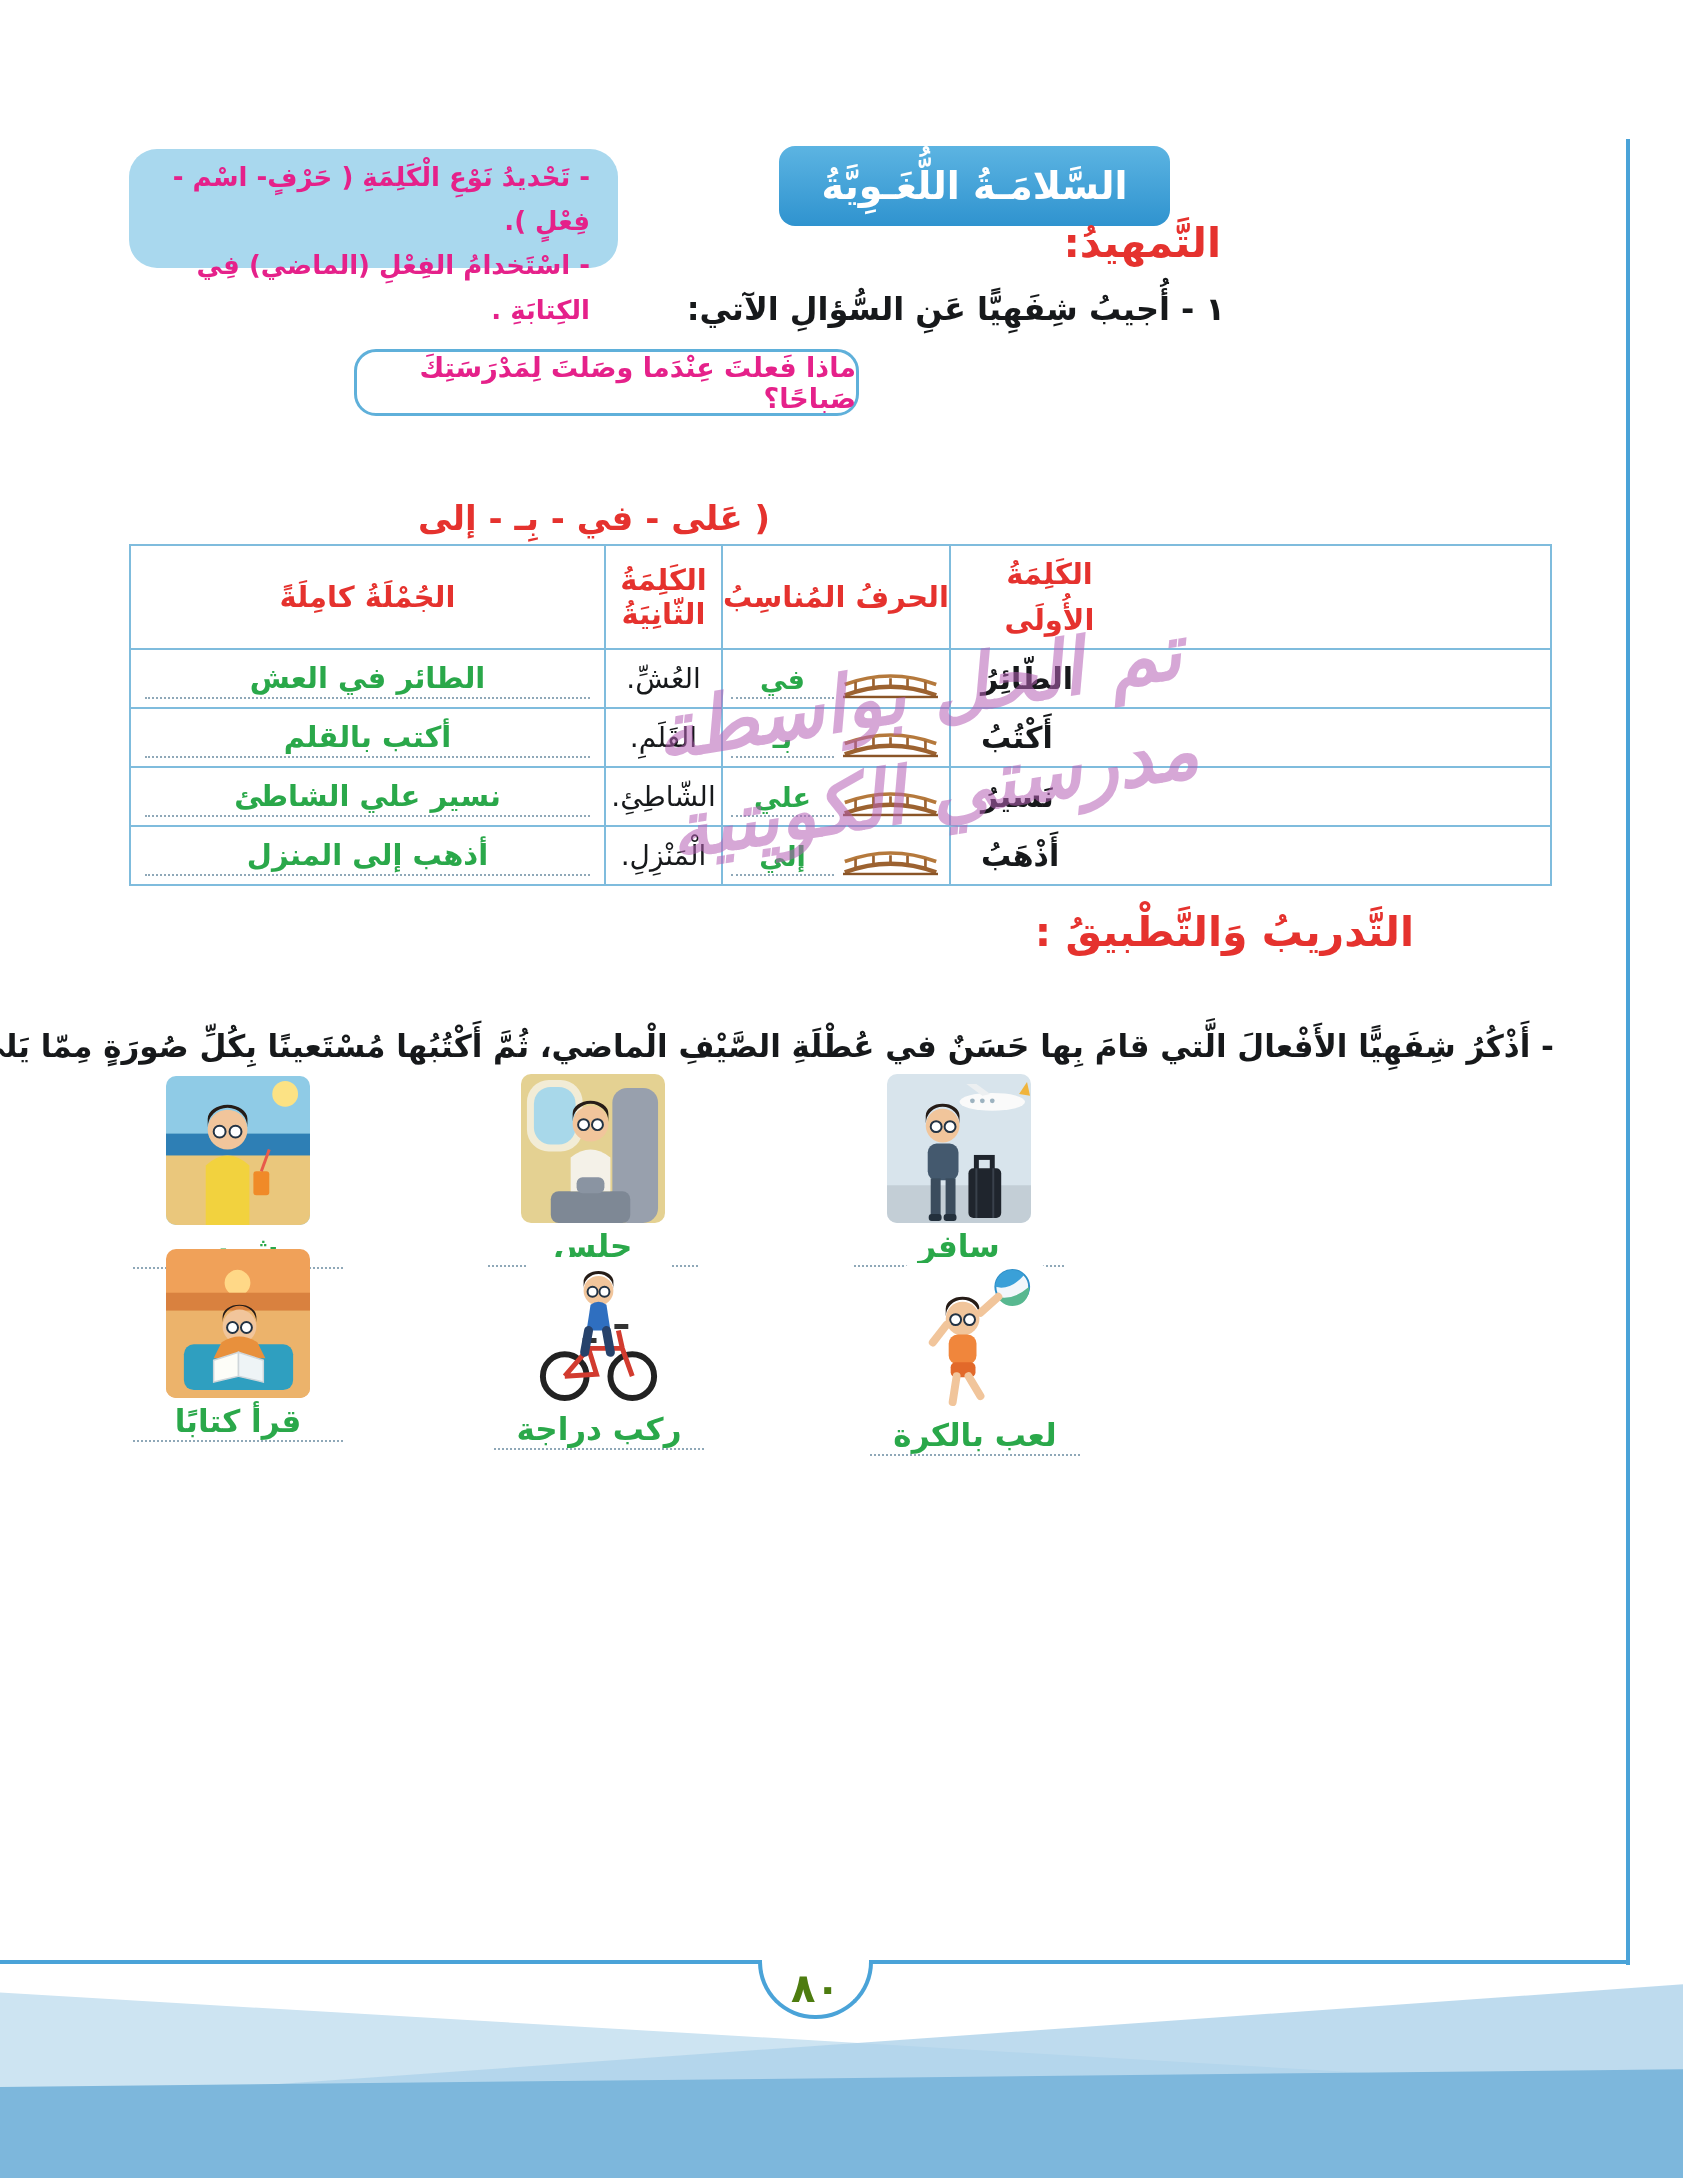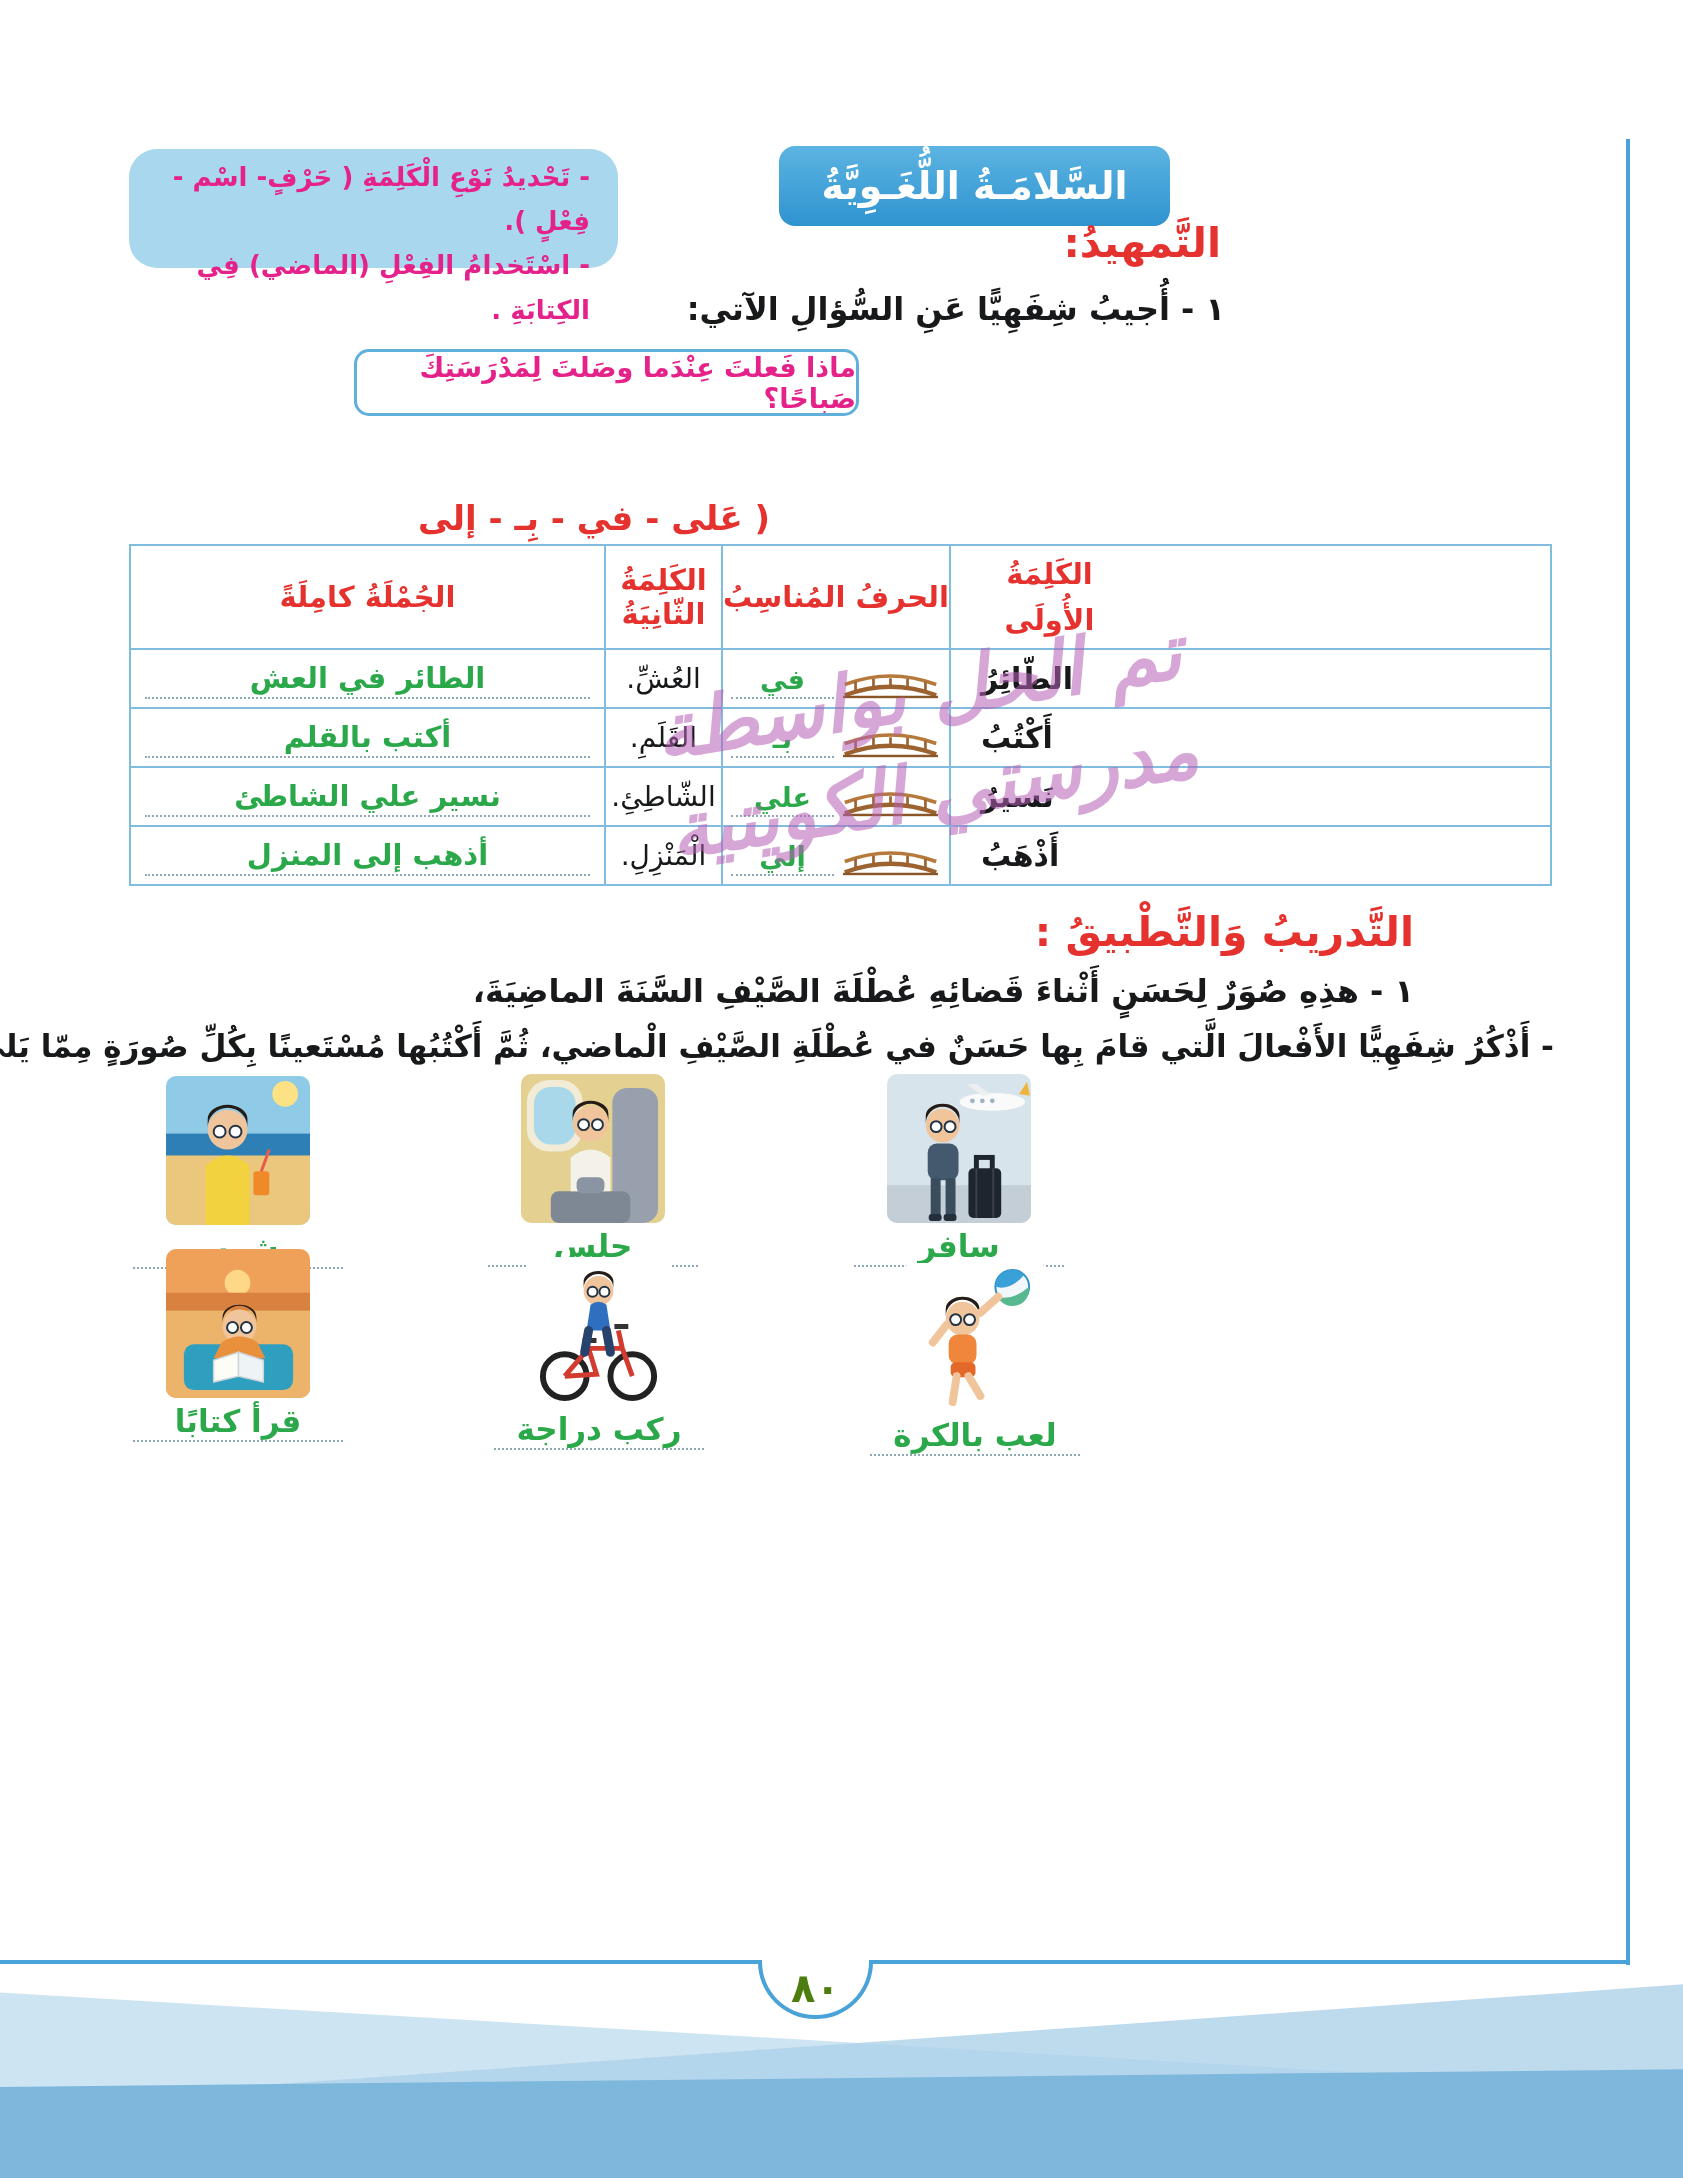--- a/index.html
+++ b/index.html
@@ -31,21 +31,21 @@
     background: linear-gradient(#5cb4e2, #2f93cf);
     border-radius: 16px;
     display: flex; align-items: center; justify-content: center;
     color: #ffffff; font-size: 38px; font-weight: bold; direction: rtl;
   }
   .tamheed-heading { right: 462px; top: 219px; font-size: 41px; }
   .body-line { font-size: 32px; font-weight: bold; color: #17191b; white-space: nowrap; direction: rtl; }
   .item1 { right: 458px; top: 290px; }
   .question-box {
     left: 354px; top: 349px; width: 505px; height: 67px;
-    border: 3px solid #5fb0da; border-radius: 15px; background: #fff;
+    border: 3px solid #5fb0da; border-radius: 22px; background: #fff;
     display: flex; align-items: center; justify-content: center;
     font-size: 27px; font-weight: bold; color: #e5218a; direction: rtl;
   }
   .item2 { right: 129px; top: 446px; }
   .choices { left: 416px; top: 498px; width: 356px; text-align: center; font-size: 34px; font-weight: bold; color: #e5322e; direction: rtl; }
 
   
   .conn-table {
     position: absolute; left: 129px; top: 544px; width: 1421px;
     border-collapse: collapse; direction: rtl; table-layout: fixed; background: #fff;
@@ -230,21 +230,20 @@
       </tr>
     </tbody>
   </table>
 
   <div class="abs watermark">
     <div>تم الحل بواسطة</div>
     <div>مدرستي الكويتية</div>
   </div>
 
   <div class="abs apply-heading red bold">التَّدريبُ وَالتَّطْبيقُ :</div>
-  <div class="abs body-line apply-item1">١ - هذِهِ صُوَرٌ لِحَسَنٍ أَثْناءَ قَضائِهِ عُطْلَةَ الصَّيْفِ السَّنَةَ الماضِيَةَ،</div>
   <div class="abs body-line apply-item2">- أَذْكُرُ شِفَهِيًّا الأَفْعالَ الَّتي قامَ بِها حَسَنٌ في عُطْلَةِ الصَّيْفِ الْماضي، ثُمَّ أَكْتُبُها مُسْتَعينًا بِكُلِّ صُورَةٍ مِمّا يَلي:</div>
 
   <figure class="photo ph-travel">
     <div class="photo-img">
       <svg class="scene" viewBox="0 0 145 150">
         <rect width="145" height="150" fill="#d8e4ec"></rect>
         <rect y="112" width="145" height="38" fill="#c3ced6"></rect>
         <g>
           <ellipse cx="106" cy="28" rx="33" ry="9" fill="#fafafa"></ellipse>
           <path d="M96 22 L80 10 L90 10 L104 20 Z" fill="#eceff1"></path>

